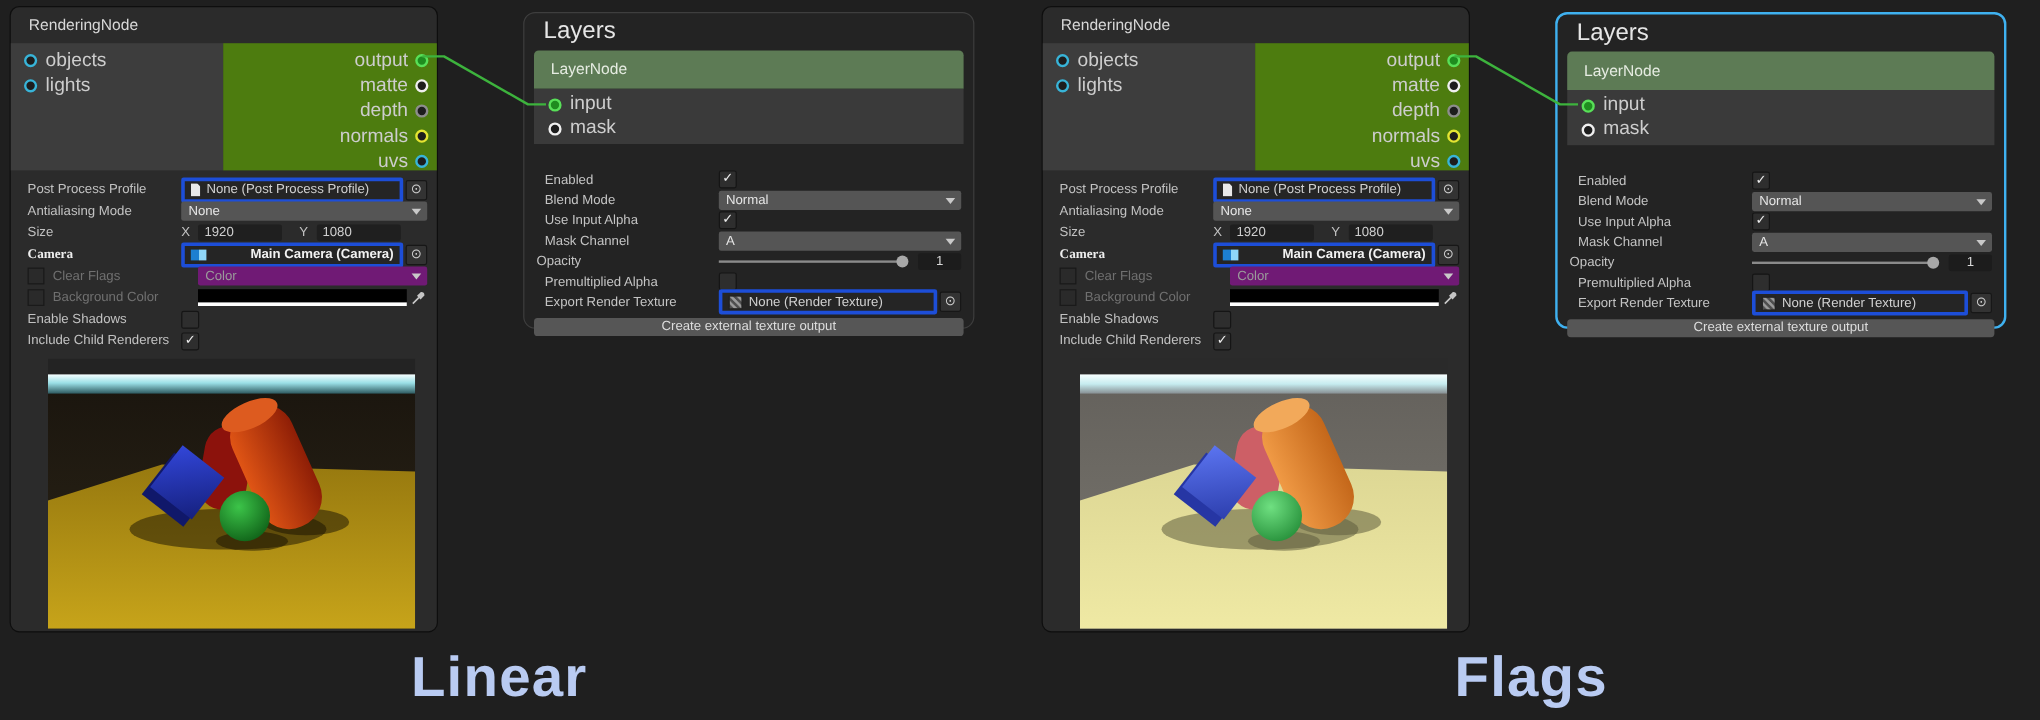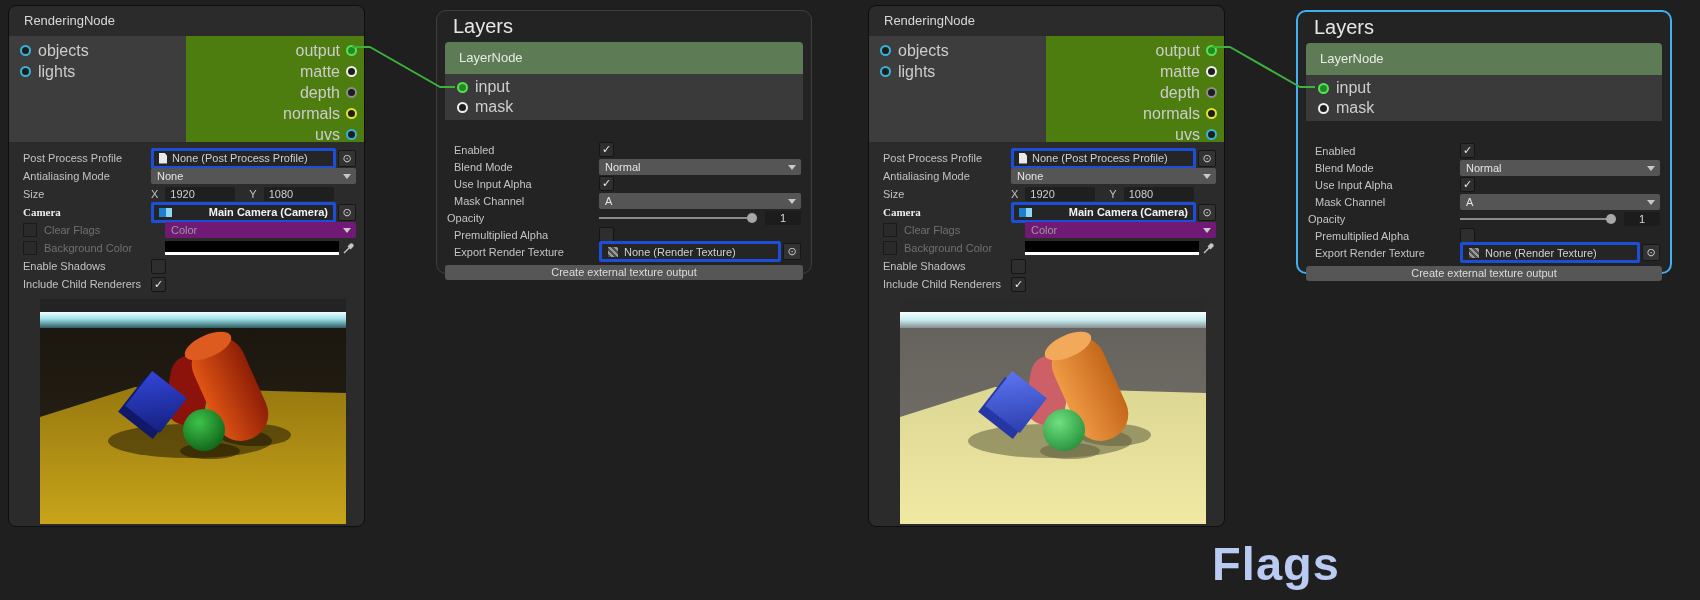--- a/index.html
+++ b/index.html
@@ -353,20 +353,21 @@
           </span>
         </div>
       </div>
       <div class="lp-button">Create external texture output</div>
     </div>
 
     <svg class="wire">
       <path d="M352 47 L370 47 L440 87 L455 87" stroke="#3db33d" stroke-width="2" fill="none" stroke-linejoin="round"></path>
     </svg>
 
+    <div class="big-label">Linear</div>
   </div>
     <div class="group gamma">
 
     <div class="rnode">
       <div class="node-title">RenderingNode</div>
       <div class="ports">
         <div class="in-col">
           <div class="port-row">
             <span class="port c-cyan"></span>
             <span>objects</span>

